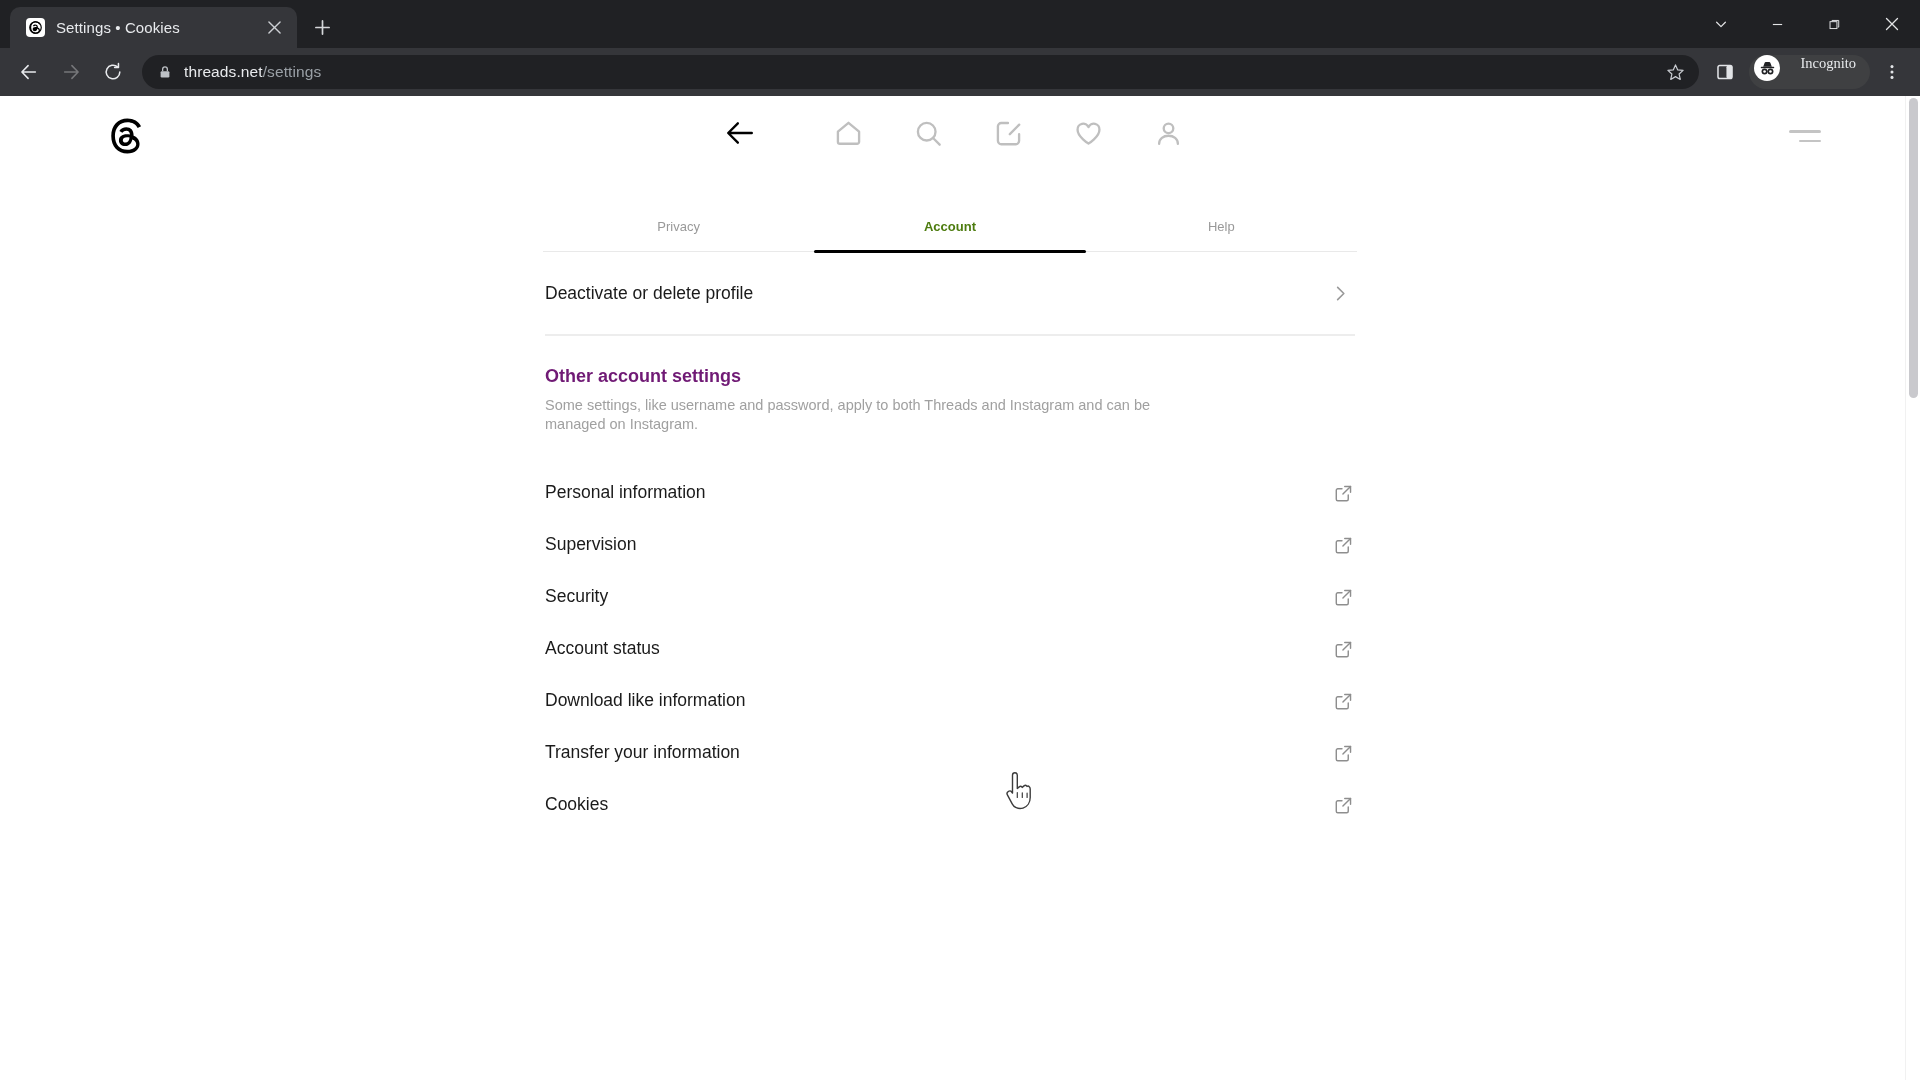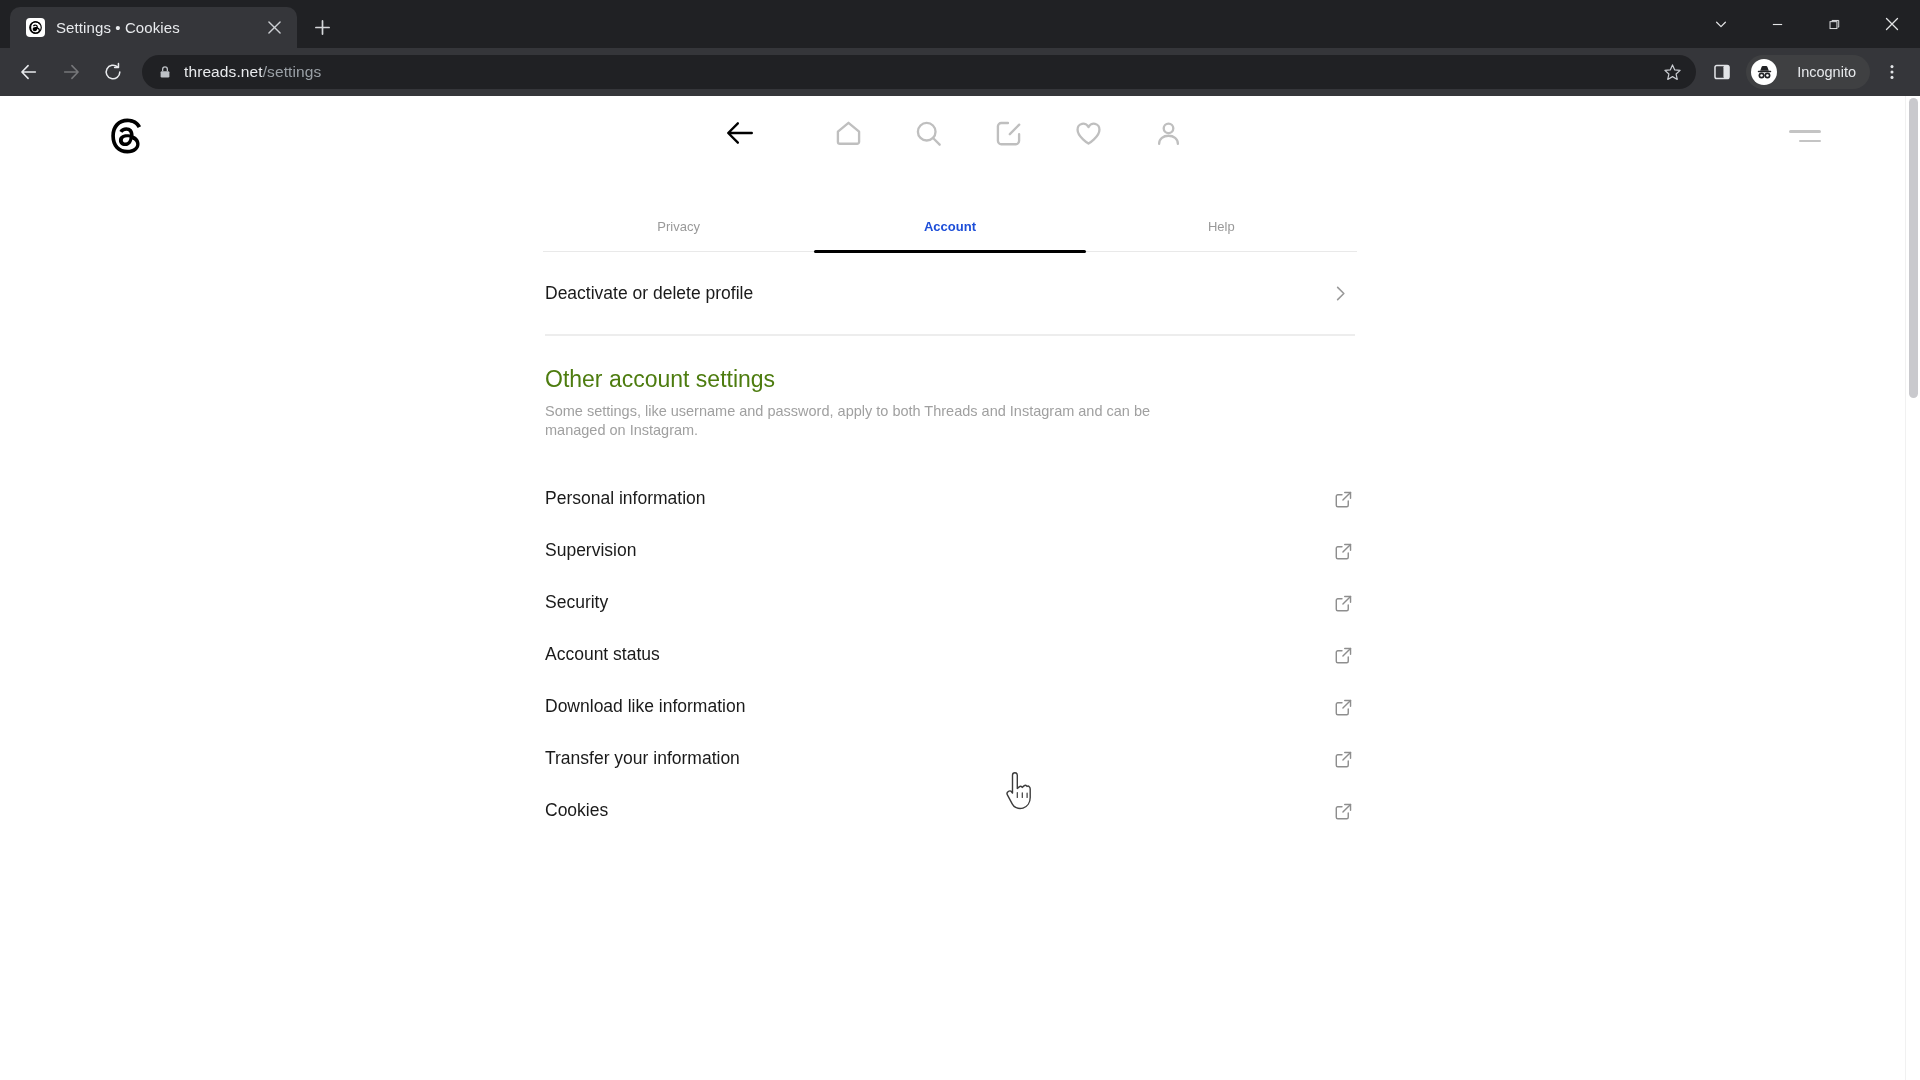--- a/index.html
+++ b/index.html
@@ -120,24 +120,25 @@
     width: 36px; height: 36px;
     display: flex; align-items: center; justify-content: center;
     color: #e2e4e7;
     flex: 0 0 36px;
   }
   .incognito-pill {
     height: 34px;
     background: #3f4042;
     border-radius: 17px;
     display: flex;
-    align-items: center;
+    align-items: flex-start;
     gap: 20px;
     padding: 0 14px 0 5px;
     margin: 0 2px 0 4px;
+    font-family: Liberation Serif, serif;
   }
   .incognito-avatar {
     width: 26px; height: 26px;
     background: #ffffff;
     border-radius: 50%;
     display: flex; align-items: center; justify-content: center;
     flex: 0 0 26px;
   }
   .incognito-label { color: #e8eaed; font-size: 14.5px; white-space: nowrap; }
 
@@ -237,21 +238,21 @@
   .tab-item {
     flex: 1;
     text-align: center;
     padding: 13px 0 17px;
     font-size: 13px;
     color: #999999;
     position: relative;
     font-weight: 400;
   }
   .tab-item.active {
-    color: #1d4ed8;
+    color: #4d7c0f;
     font-weight: 600;
     text-align: center;
   }
   .tab-item.active::after {
     content: "";
     position: absolute;
     left: 0; right: 0; bottom: -1.5px;
     height: 3px;
     background: #000000;
     border-radius: 2px;
@@ -271,23 +272,23 @@
   }
   .row-ico { color: #8e8e8e; display: flex; align-items: center; margin-right: 2px; }
   .row-ico.chevron { color: #999999; margin-right: 5px; }
 
   .divider { height: 1.5px; background: #ededed; margin: 0 2px; }
 
   .section-head {
     padding: 30px 2px 0;
   }
   .section-title {
-    font-size: 23px;
-    font-weight: 400;
-    color: #4d7c0f;
+    font-size: 18px;
+    font-weight: 700;
+    color: #701a75;
     margin-bottom: 9px;
   }
   .section-desc {
     font-size: 14.5px;
     line-height: 1.35;
     color: #a0a0a0;
     max-width: 660px;
   }
   .ext-list { padding-top: 16px; }
   .ext-row {

